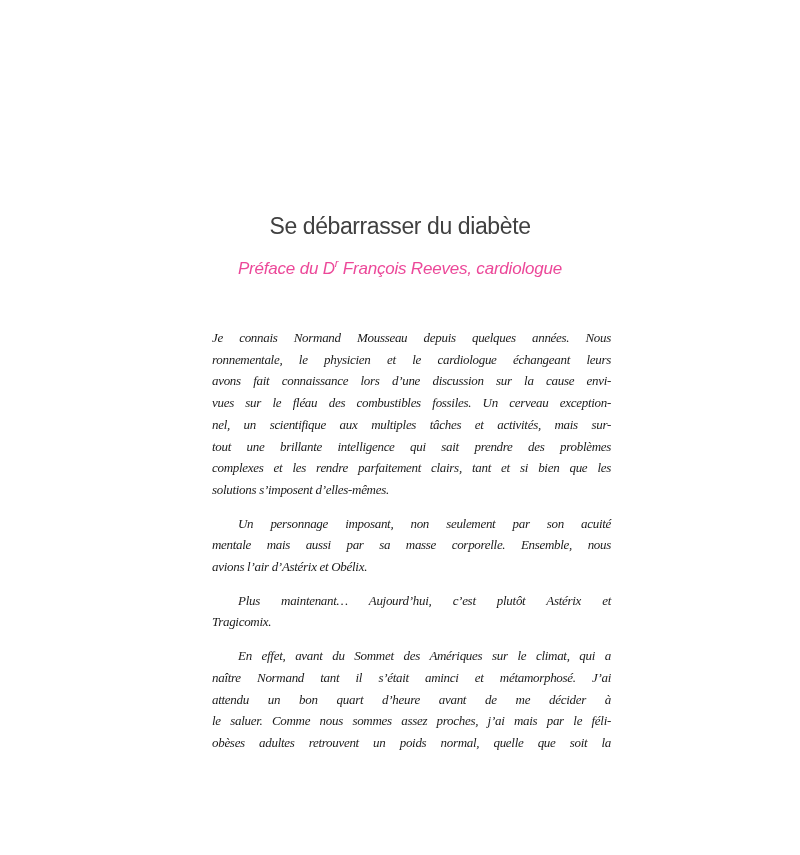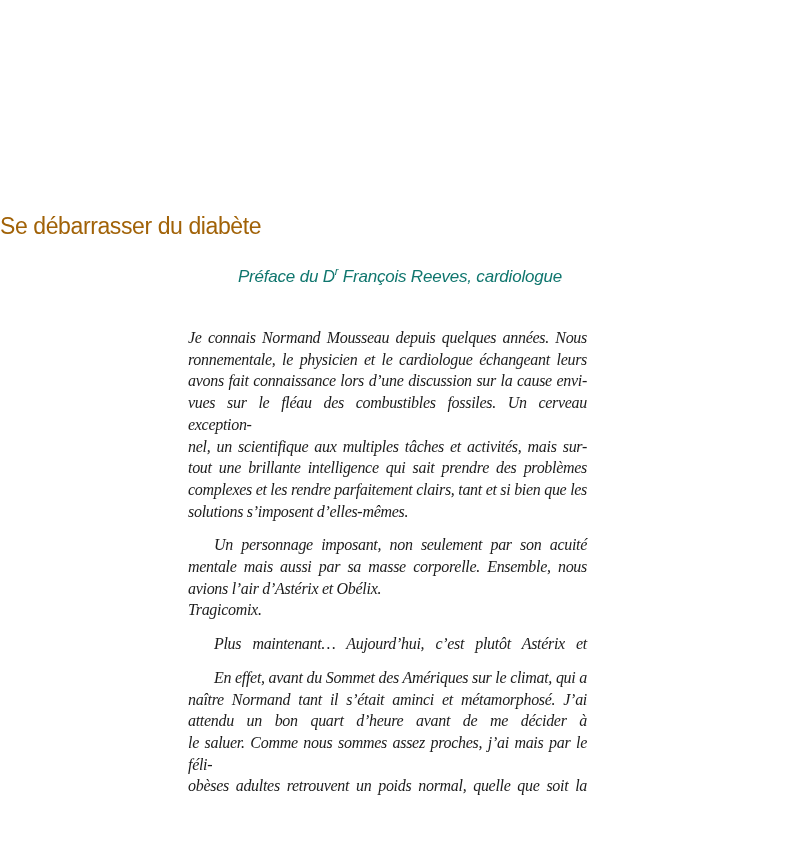--- a/index.html
+++ b/index.html
@@ -13,53 +13,54 @@
     height: 855px;
     background: #ffffff;
     overflow: hidden;
   }
   .title {
     position: absolute;
     top: 213px;
     left: 0;
     right: 0;
     margin: 0;
+    text-align: center;
     font-family: "Liberation Sans", sans-serif;
     font-weight: 400;
     font-size: 23px;
     letter-spacing: -0.4px;
-    color: #a16207;
+    color: #404040;
   }
   .subtitle {
     position: absolute;
     top: 259px;
     left: 0;
     right: 0;
-    margin: 8px;
+    margin: 0;
     text-align: center;
     font-family: "Liberation Sans", sans-serif;
     font-style: italic;
     font-weight: 400;
     font-size: 17px;
     letter-spacing: -0.2px;
-    color: #0f766e;
+    color: #ec4899;
   }
   .subtitle sup {
     font-size: 11px;
     line-height: 0;
     vertical-align: super;
   }
   .body-text {
     position: absolute;
     top: 327px;
-    left: 188px;
+    left: 212px;
     width: 399px;
     font-family: "Liberation Serif", serif;
     font-style: italic;
-    font-size: 16px;
+    font-size: 13px;
     letter-spacing: -0.3px;
     line-height: 21.7px;
     color: #1b1b1b;
   }
   .line {
     text-align: justify;
     text-align-last: justify;
   }
   .line.final {
     text-align: center;
@@ -81,21 +82,21 @@
       <div class="line">ronnementale, le physicien et le cardiologue échangeant leurs</div>
       <div class="line">avons fait connaissance lors d’une discussion sur la cause envi-</div>
       <div class="line">vues sur le fléau des combustibles fossiles. Un cerveau exception-</div>
       <div class="line">nel, un scientifique aux multiples tâches et activités, mais sur-</div>
       <div class="line">tout une brillante intelligence qui sait prendre des problèmes</div>
       <div class="line">complexes et les rendre parfaitement clairs, tant et si bien que les</div>
       <div class="line final">solutions s’imposent d’elles-mêmes.</div>
       <div class="line indent">Un personnage imposant, non seulement par son acuité</div>
       <div class="line">mentale mais aussi par sa masse corporelle. Ensemble, nous</div>
       <div class="line final">avions l’air d’Astérix et Obélix.</div>
+      <div class="line indent">Plus maintenant… Aujourd’hui, c’est plutôt Astérix et</div>
       <div class="line final">Tragicomix.</div>
-      <div class="line indent">Plus maintenant… Aujourd’hui, c’est plutôt Astérix et</div>
       <div class="line indent">En effet, avant du Sommet des Amériques sur le climat, qui a</div>
       <div class="line">naître Normand tant il s’était aminci et métamorphosé. J’ai</div>
       <div class="line">attendu un bon quart d’heure avant de me décider à</div>
       <div class="line">le saluer. Comme nous sommes assez proches, j’ai mais par le féli-</div>
       <div class="line">obèses adultes retrouvent un poids normal, quelle que soit la</div>
     </div>
 </div>
 
 </body></html>

